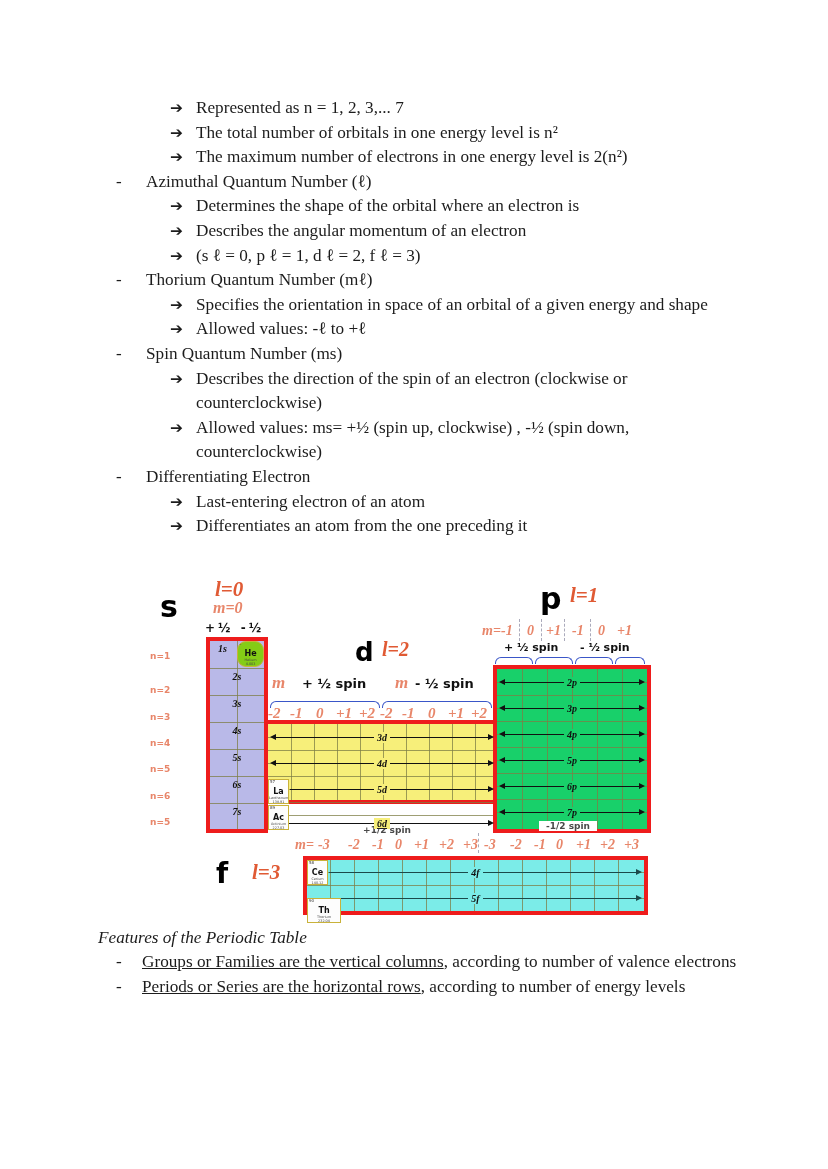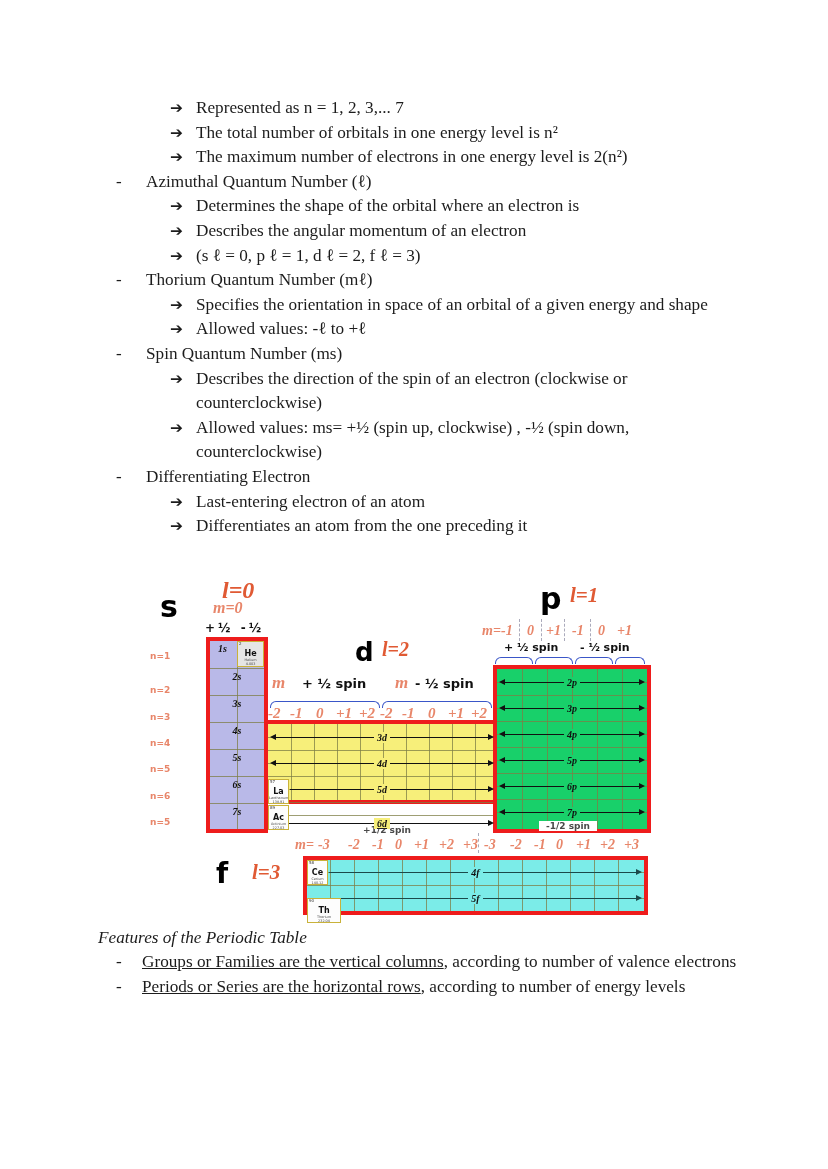--- a/index.html
+++ b/index.html
@@ -214,21 +214,21 @@
     color: #333;
     line-height: 4px;
     padding-left: 1px;
   }
   .elcell .nm {
     font-size: 3.4px;
     color: #444;
     text-align: center;
     line-height: 4px;
   }
-  .elcell.hi { background: #e5e5e5; }
+  .elcell.hi { background: #84cc16; border-radius: 9px; }
 
   .brace {
     position: absolute;
     border-top: 1.4px solid #3a56c8;
     border-left: 1.4px solid #3a56c8;
     border-right: 1.4px solid #3a56c8;
     border-radius: 6px 6px 0 0;
     height: 7px;
   }
   .divider {
@@ -321,21 +321,21 @@
 
     <div class="row lvl2">
       <span class="marker">➔</span>
       <span class="txt">Differentiates an atom from the one preceding it</span>
     </div>
   </div>
 
   <div class="diagram">
 
     <div class="blk-letter" style="left:10px; top:14px; font-size:30px;">s</div>
-    <div class="lval" style="left:72px; top:2px; font-size:24px;">l=0</div>
+    <div class="lval" style="left:65px; top:2px; font-size:21px;">l=0</div>
     <div class="mred" style="left:63px; top:24px; font-size:16px;">m=0</div>
     <div class="halfspin" style="left:55px; top:46px; font-size:12px; letter-spacing:3px;">+½  -½</div>
 
     <div class="nlbl" style="left:0px;  top:76px;">n=1</div>
     <div class="nlbl" style="left:0px;  top:110px;">n=2</div>
     <div class="nlbl" style="left:0px;  top:137px;">n=3</div>
     <div class="nlbl" style="left:0px;  top:163px;">n=4</div>
     <div class="nlbl" style="left:0px;  top:189px;">n=5</div>
     <div class="nlbl" style="left:0px;  top:216px;">n=6</div>
     <div class="nlbl" style="left:0px;  top:242px;">n=5</div>

